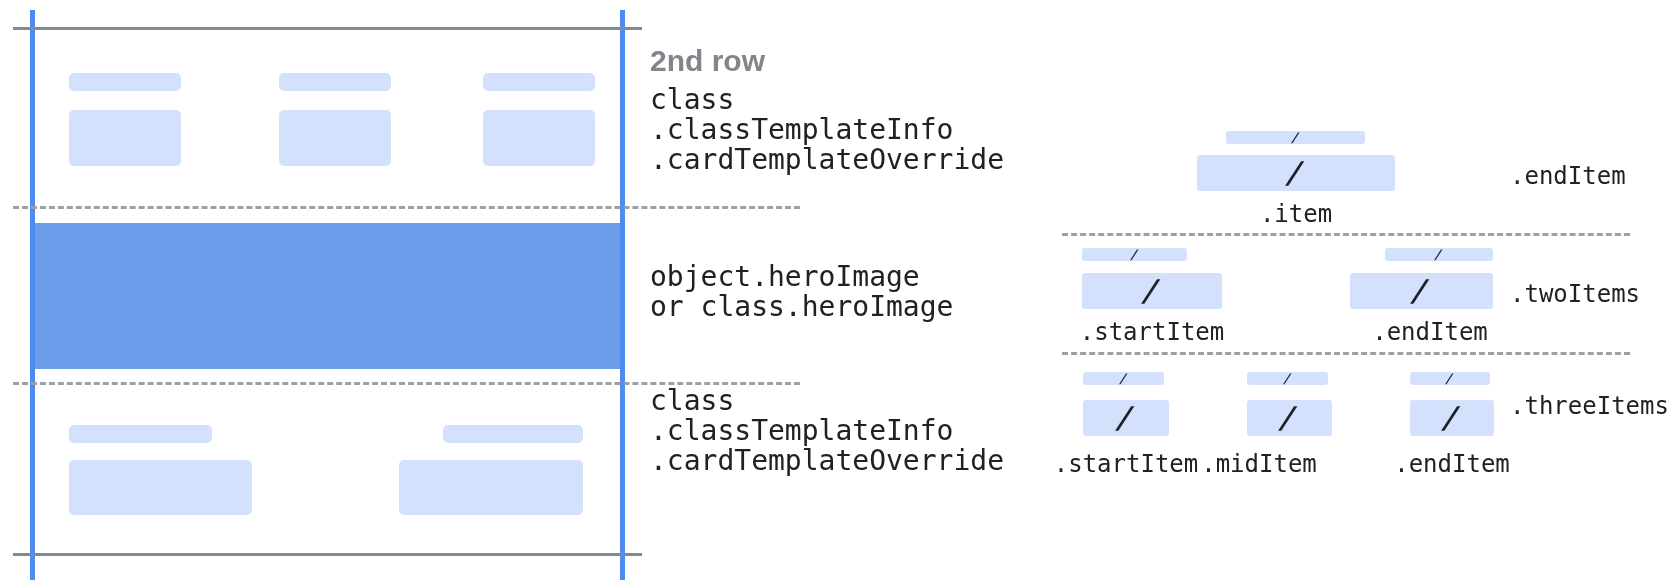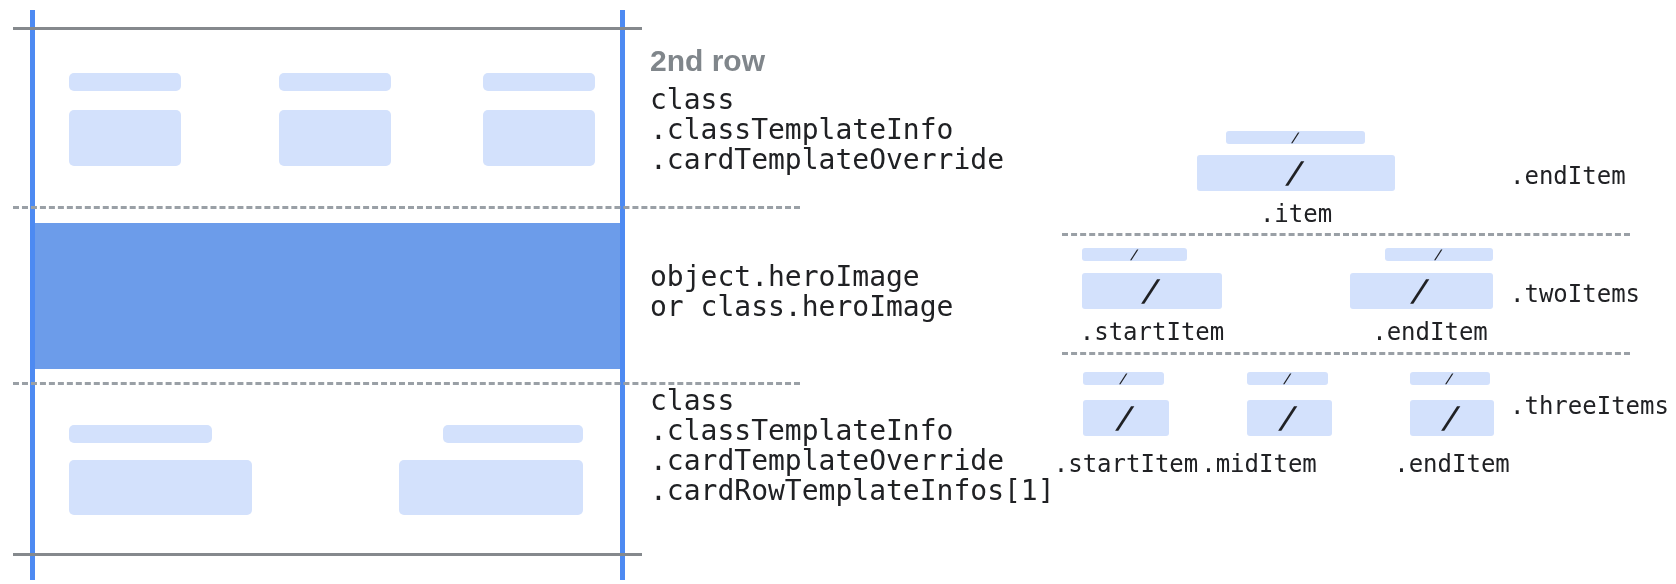--- a/index.html
+++ b/index.html
@@ -84,21 +84,20 @@
 
   <div class="txtblock" style="top:262px;">
     <div class="mono txtline">object.heroImage</div>
     <div class="mono txtline">or class.heroImage</div>
   </div>
 
   <div class="txtblock" style="top:386px;">
     <div class="mono txtline">class</div>
     <div class="mono txtline">.classTemplateInfo</div>
     <div class="mono txtline">.cardTemplateOverride</div>
-    <div class="mono txtline">.cardRowTemplateInfos[1]</div>
   </div>
 
   <div>
     <div class="phbar" style="left:1226px;top:131px;width:139px;height:13px;">
       <span class="slash slash-sm">/</span>
     </div>
     <div class="phbar" style="left:1197px;top:155px;width:198px;height:36px;">
       <span class="slash slash-lg">/</span>
     </div>
     <div class="itemlabel" style="left:1197px;top:200px;width:198px;">.item</div>

